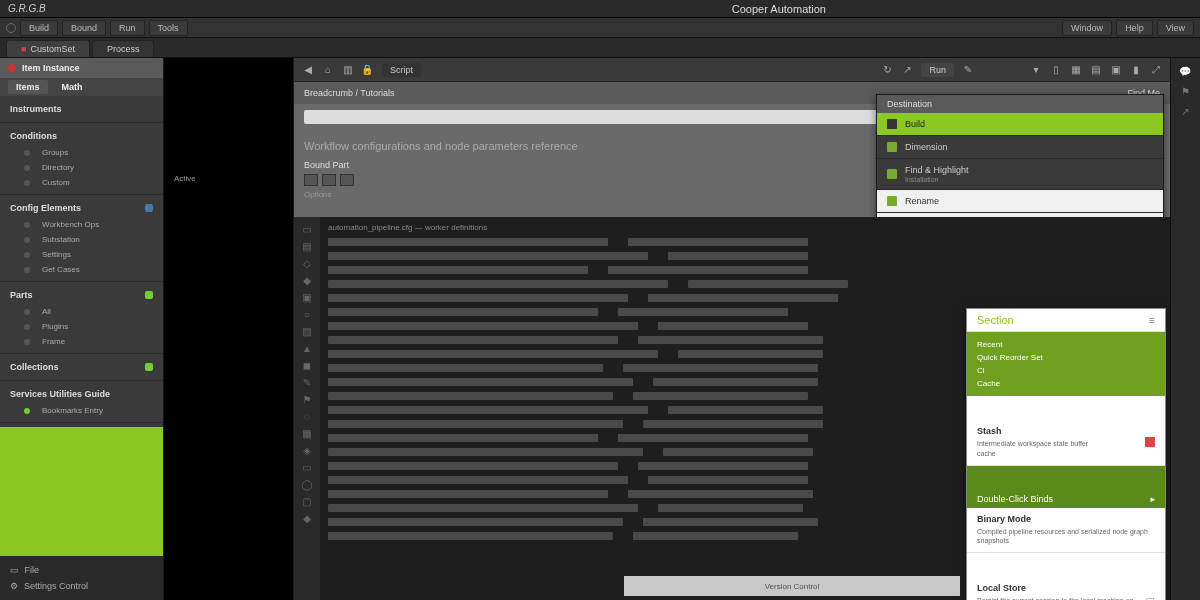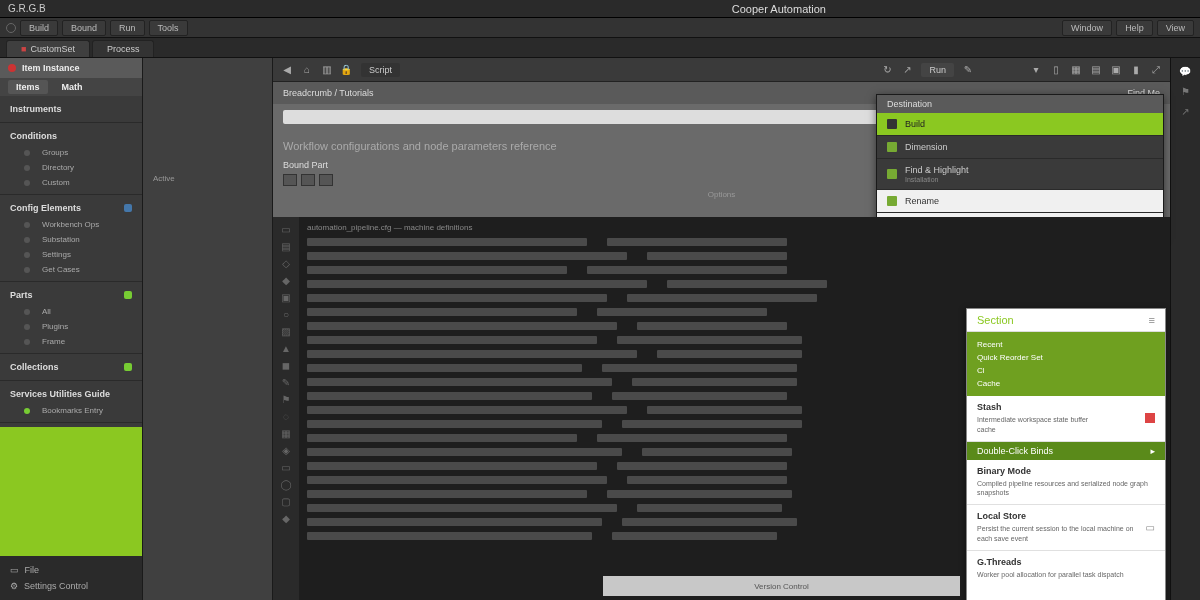--- a/index.html
+++ b/index.html
@@ -1,64 +1,64 @@
 <!DOCTYPE html>
 <html><head>
 <meta charset="utf-8">
 <style>
 * { margin: 0; padding: 0; box-sizing: border-box; font-family: -apple-system, Helvetica, Arial, sans-serif; }
 body { background: #1a1a1a; width: 1200px; height: 600px; overflow: hidden; color: #ccc; font-size: 10px; }
 
 .topbar { height: 18px; background: #2a2a2a; display: flex; align-items: center; padding: 0 8px; justify-content: space-between; border-bottom: 1px solid #000; }
-.topbar-left { display: flex; gap: 10px; align-items: center; }
+.topbar-left { display: flex; gap: 10px; align-items: center; font-style: italic; }
 .topbar-title { color: #ddd; font-size: 11px; margin-left: 320px; }
 
 .menubar { height: 20px; background: #333; display: flex; align-items: center; gap: 4px; padding: 0 6px; border-bottom: 1px solid #111; }
 .menu-btn { background: #3a3a3a; color: #bbb; font-size: 9px; padding: 2px 8px; border: 1px solid #222; border-radius: 2px; cursor: pointer; }
 
 .tabbar { height: 20px; background: #2a2a2a; display: flex; align-items: flex-end; padding: 0 6px; gap: 2px; border-bottom: 1px solid #111; }
 .tab { background: #3f3f3f; color: #ccc; font-size: 9px; padding: 3px 14px 3px 14px; border-radius: 3px 3px 0 0; border: 1px solid #222; border-bottom: none; display: flex; align-items: center; gap: 4px; }
 .tab.secondary { background: #333; }
 
 .main { display: flex; height: 542px; }
 
-.sidebar { width: 143px; background: #3a3a3a; border-right: 1px solid #1a1a1a; display: flex; flex-direction: column; }
+.sidebar { width: 164px; background: #3a3a3a; border-right: 1px solid #1a1a1a; display: flex; flex-direction: column; }
 .sb-header { height: 20px; background: #5a5a5a; display: flex; align-items: center; padding: 0 8px; font-size: 9px; font-weight: bold; color: #eee; gap: 6px; }
 .sb-header .close { width: 8px; height: 8px; background: #c33; border-radius: 50%; }
 .sb-section { padding: 4px 10px; border-bottom: 1px solid #2a2a2a; }
 .sb-section-title { font-size: 9px; color: #ddd; padding: 4px 0; font-weight: bold; display: flex; justify-content: space-between; align-items: center; }
 .sb-item { font-size: 8px; color: #aaa; padding: 3px 6px; display: flex; align-items: center; gap: 12px; }
 .sb-item.indent { padding-left: 14px; }
 .sb-item .dot { width: 6px; height: 6px; border-radius: 50%; background: #555; flex-shrink: 0; }
 .sb-badge { width: 8px; height: 8px; background: #7c3; border-radius: 2px; margin-left: auto; }
 .sb-badge.blue { background: #47a; }
 .sb-green-block { flex: 1; background: #8bc821; margin: 4px 0 0 0; }
 .sb-footer { background: #2a2a2a; padding: 6px 10px; }
 .sb-footer-item { font-size: 9px; color: #aaa; padding: 3px 0; display: flex; gap: 6px; align-items: center; }
 
-.mid-col { width: 130px; background: #404040; border-right: 1px solid #1a1a1a; }
+.mid-col { width: 130px; background: #000000; border-right: 1px solid #1a1a1a; }
 .mid-item { font-size: 8px; color: #999; padding: 6px 10px; }
 
 .content { flex: 1; background: #444; display: flex; flex-direction: column; position: relative; }
 .content-toolbar { height: 24px; background: #3a3a3a; display: flex; align-items: center; padding: 0 8px; gap: 8px; border-bottom: 1px solid #222; justify-content: space-between; }
 .ct-left { display: flex; gap: 8px; align-items: center; }
 .ct-right { display: flex; gap: 8px; align-items: center; }
 .ct-icon { width: 12px; height: 12px; color: #aaa; display: flex; align-items: center; justify-content: center; }
 .ct-btn { background: #444; color: #ccc; font-size: 9px; padding: 2px 8px; border-radius: 2px; }
 
 .inspector { background: #6a6a6a; padding: 0; position: relative; }
 .insp-header { height: 22px; background: #5a5a5a; padding: 0 10px; display: flex; align-items: center; justify-content: space-between; font-size: 9px; color: #ddd; }
 .insp-body { padding: 10px; }
 .insp-title { font-size: 11px; color: #eee; margin-bottom: 4px; }
 .insp-sub { font-size: 11px; color: #aaa; margin-bottom: 8px; }
 .insp-group { margin: 8px 0; }
 .insp-group-label { font-size: 9px; color: #ddd; margin-bottom: 4px; }
 .insp-thumbs { display: flex; gap: 4px; }
 .insp-thumb { width: 14px; height: 12px; background: #555; border: 1px solid #333; }
-.insp-field { font-size: 8px; color: #999; margin-top: 4px; text-align: center; }
+.insp-field { font-size: 8px; color: #999; margin-top: 4px; }
 .insp-url { height: 14px; background: #ddd; border-radius: 2px; margin: 6px 0; }
 
 .popup { position: absolute; top: 12px; right: 6px; width: 288px; background: #3a3a3a; border: 1px solid #1a1a1a; box-shadow: 0 2px 8px rgba(0,0,0,0.5); }
 .popup-header { background: #5a5a5a; padding: 4px 10px; font-size: 9px; color: #ddd; }
 .popup-item { display: flex; align-items: center; gap: 8px; padding: 6px 10px; border-bottom: 1px solid #2a2a2a; font-size: 9px; }
 .popup-item.active { background: #8bc821; color: #222; }
 .popup-item.white { background: #f0f0f0; color: #333; }
 .popup-item .picon { width: 10px; height: 10px; background: #7a3; border-radius: 1px; flex-shrink: 0; }
 .popup-item.white .picon { background: #7a3; }
 .popup-sub { font-size: 7px; color: #888; }
@@ -72,21 +72,21 @@
 .code-line { height: 11px; margin-bottom: 3px; display: flex; gap: 20px; }
 .code-seg { height: 8px; background: #4a4a4a; border-radius: 1px; }
 
 .right-panel { position: absolute; right: 4px; top: 250px; width: 200px; background: #fafafa; border: 1px solid #888; box-shadow: -1px 1px 6px rgba(0,0,0,0.4); }
 .rp-header { padding: 5px 10px; font-size: 11px; color: #8bc821; background: #fff; border-bottom: 1px solid #ddd; display: flex; justify-content: space-between; align-items: center; }
 .rp-green { background: #6fa020; color: #fff; padding: 6px 10px; }
 .rp-green-line { font-size: 8px; padding: 2px 0; }
 .rp-section { padding: 6px 10px; border-bottom: 1px solid #e0e0e0; background: #fff; }
 .rp-label { font-size: 9px; font-weight: bold; color: #333; margin-bottom: 3px; }
 .rp-text { font-size: 7px; color: #666; line-height: 1.4; }
-.rp-row { display: flex; justify-content: space-between; align-items: center; }
+.rp-row { display: flex; justify-content: space-between; align-items: center; margin-top: 24px; }
 .rp-icon { width: 10px; height: 10px; background: #d44; }
 .rp-green-strip { background: #5a8a1a; color: #fff; font-size: 9px; padding: 4px 10px; }
 .rp-btn { display: inline-block; background: #ddd; border: 1px solid #aaa; padding: 1px 6px; font-size: 10px; color: #333; margin-top: 20px; }
 
 .bottom-strip { position: absolute; bottom: 4px; left: 330px; right: 210px; height: 20px; background: #c8c8c8; display: flex; align-items: center; justify-content: center; font-size: 8px; color: #555; }
 
 .right-toolbar { width: 30px; background: #2a2a2a; border-left: 1px solid #111; display: flex; flex-direction: column; align-items: center; padding-top: 6px; gap: 6px; }
 .rt-icon { width: 14px; height: 14px; color: #777; display: flex; align-items: center; justify-content: center; }
 </style>
 </head>
@@ -324,21 +324,21 @@
         <div class="gutter-icon">⚑</div>
         <div class="gutter-icon">◌</div>
         <div class="gutter-icon">▦</div>
         <div class="gutter-icon">◈</div>
         <div class="gutter-icon">▭</div>
         <div class="gutter-icon">◯</div>
         <div class="gutter-icon">▢</div>
         <div class="gutter-icon">◆</div>
       </div>
       <div class="code-area">
-        <div class="code-header">automation_pipeline.cfg — machine definitions</div>
+        <div class="code-header">automation_pipeline.cfg — worker definitions</div>
         <div id="code-lines">
             <div class="code-line">
               <div class="code-seg" style="width: 280px;"></div>
               <div class="code-seg" style="width: 180px;"></div>
             </div>
             <div class="code-line">
               <div class="code-seg" style="width: 320px;"></div>
               <div class="code-seg" style="width: 140px;"></div>
             </div>
             <div class="code-line">

